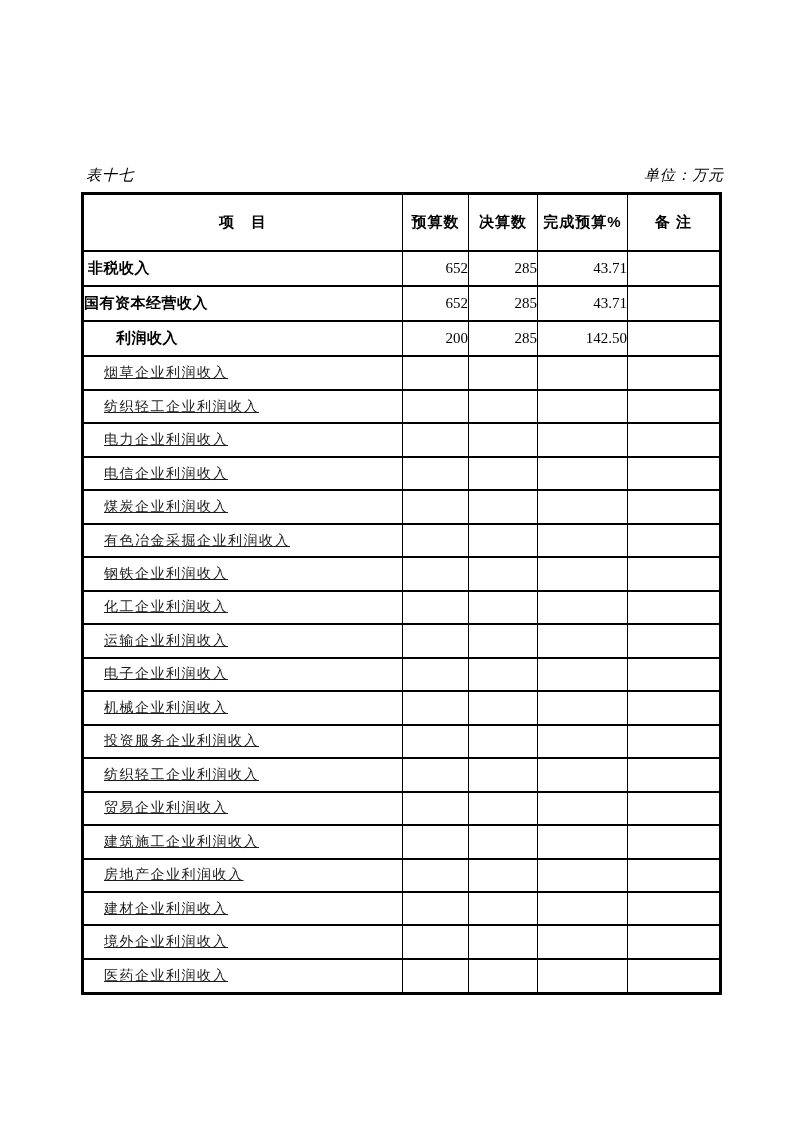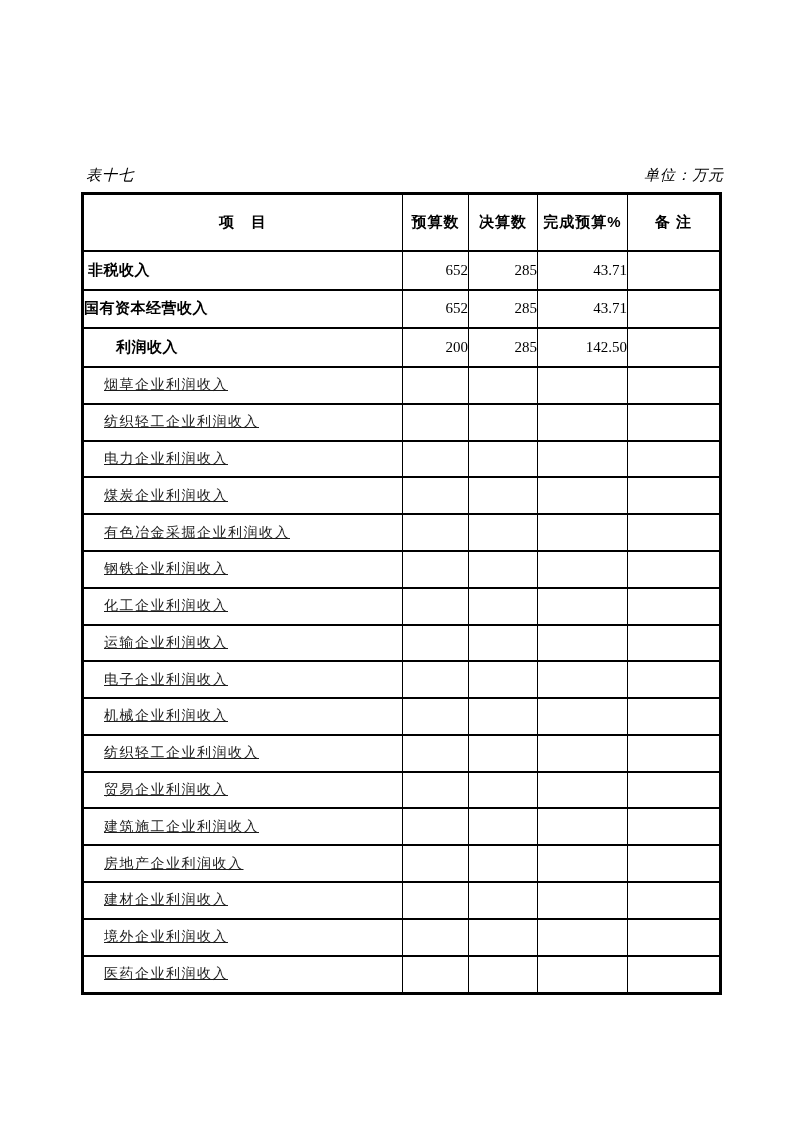--- a/index.html
+++ b/index.html
@@ -157,20 +157,27 @@
           <td class="note"></td>
         </tr>
         <tr class="plain-row">
           <td class="item lv3">电力企业利润收入</td>
           <td class="num"></td>
           <td class="num"></td>
           <td class="num"></td>
           <td class="note"></td>
         </tr>
         <tr class="plain-row">
+          <td class="item lv3">电信企业利润收入</td>
+          <td class="num"></td>
+          <td class="num"></td>
+          <td class="num"></td>
+          <td class="note"></td>
+        </tr>
+        <tr class="plain-row">
           <td class="item lv3">煤炭企业利润收入</td>
           <td class="num"></td>
           <td class="num"></td>
           <td class="num"></td>
           <td class="note"></td>
         </tr>
         <tr class="plain-row">
           <td class="item lv3">有色冶金采掘企业利润收入</td>
           <td class="num"></td>
           <td class="num"></td>
@@ -200,20 +207,27 @@
         </tr>
         <tr class="plain-row">
           <td class="item lv3">电子企业利润收入</td>
           <td class="num"></td>
           <td class="num"></td>
           <td class="num"></td>
           <td class="note"></td>
         </tr>
         <tr class="plain-row">
           <td class="item lv3">机械企业利润收入</td>
+          <td class="num"></td>
+          <td class="num"></td>
+          <td class="num"></td>
+          <td class="note"></td>
+        </tr>
+        <tr class="plain-row">
+          <td class="item lv3">投资服务企业利润收入</td>
           <td class="num"></td>
           <td class="num"></td>
           <td class="num"></td>
           <td class="note"></td>
         </tr>
         <tr class="plain-row">
           <td class="item lv3">纺织轻工企业利润收入</td>
           <td class="num"></td>
           <td class="num"></td>
           <td class="num"></td>

